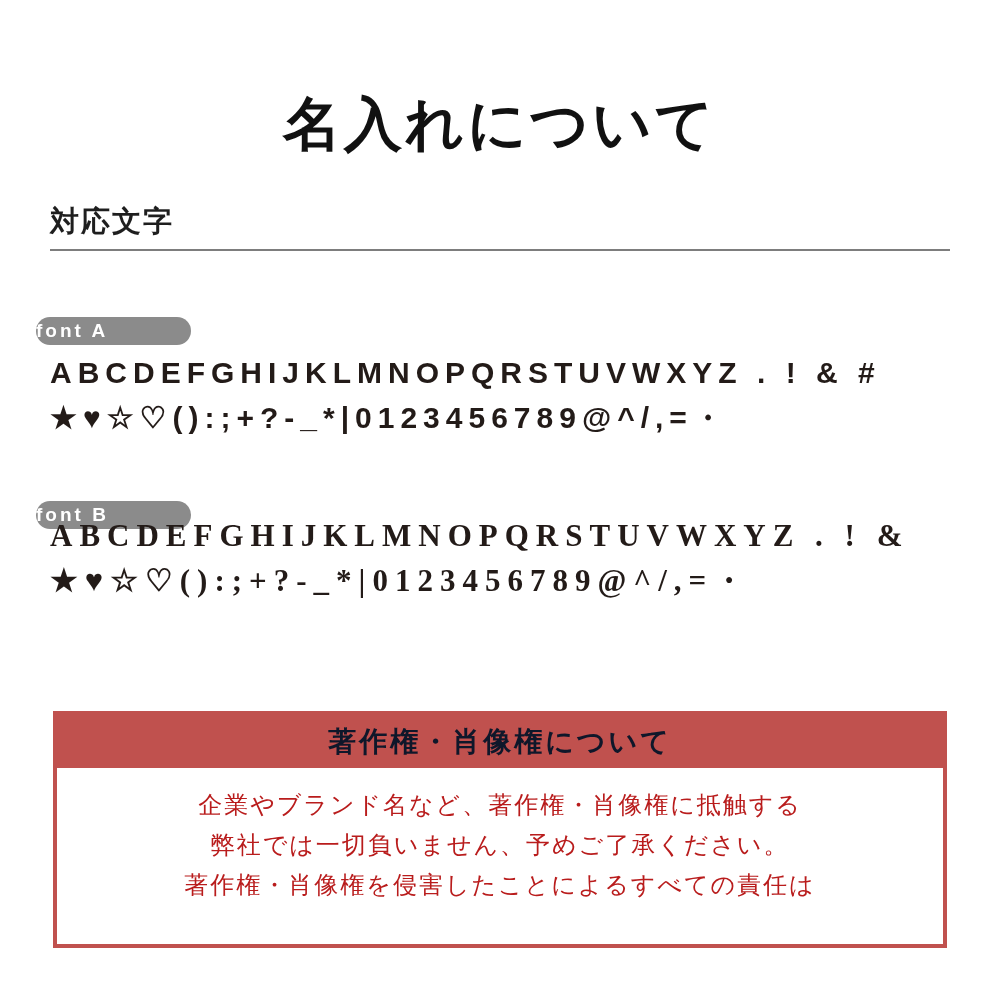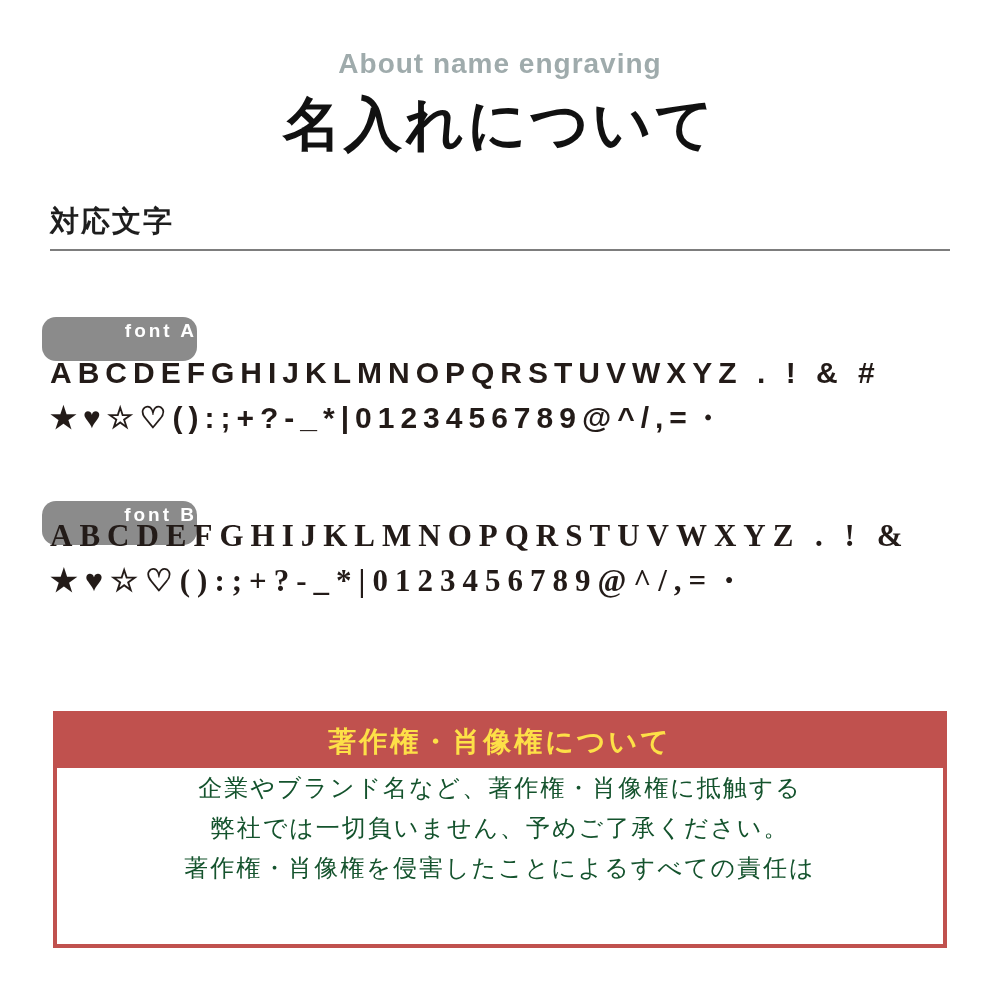--- a/index.html
+++ b/index.html
@@ -38,28 +38,28 @@
     font-size:29px; font-weight:700;
     color:#1e1e1e;
     letter-spacing:2px;
   }
   .divider{
     position:absolute; top:249px; left:50px;
     width:900px; height:0;
     border-top:2px solid var(--divider);
   }
   .font-pill{
-    position:absolute; left:42px;
-    width:155px; height:44px;
+    position:absolute; left:36px;
+    width:155px; height:28px;
     background:var(--pill-gray);
     border-radius:14px;
     color:#ffffff;
     font-size:19px; font-weight:700;
     letter-spacing:3px;
-    text-align:right; line-height:28px;
+    text-align:left; line-height:28px;
   }
   .pill-a{ top:317px; }
   .pill-b{ top:481px;margin-top:20px; }
   .charline{
     position:absolute; left:50px; width:910px;
     white-space:nowrap;
     color:var(--ink);
   }
   .sans{
     font-family:"Liberation Sans", sans-serif;
@@ -79,40 +79,40 @@
   .row-b2{ top:560px; }
   .copyright-box{
     position:absolute; left:53px; top:711px;
     width:886px; height:229px;
     border:4px solid var(--accent);
     background:#ffffff;
   }
   .copyright-header{
     width:100%; height:53px;
     background:var(--accent);
-    color:#fde047;
+    color:#0f172a;
     font-size:28px; font-weight:700;
     letter-spacing:3px;
     text-align:center; line-height:53px;
   }
   .copyright-body{
+    padding-top:17px;
     text-align:center;
     font-size:24px;
     line-height:40px;
     letter-spacing:2px;
-    color:#14532d;
+    color:#b91c1c;
     font-weight:500;
   }
 </style>
 </head>
 <body>
 
 <div class="page">
 
-  <div class="subtitle">About name engraving</div>
 
   <h1 class="title">名入れについて</h1>
 
   <h2 class="section-heading">対応文字</h2>
 
   <div class="divider"></div>
 
   <div class="font-pill pill-a">font A</div>
 
   <div class="charline sans row-a1">ABCDEFGHIJKLMNOPQRSTUVWXYZ . ! &amp; #</div>

